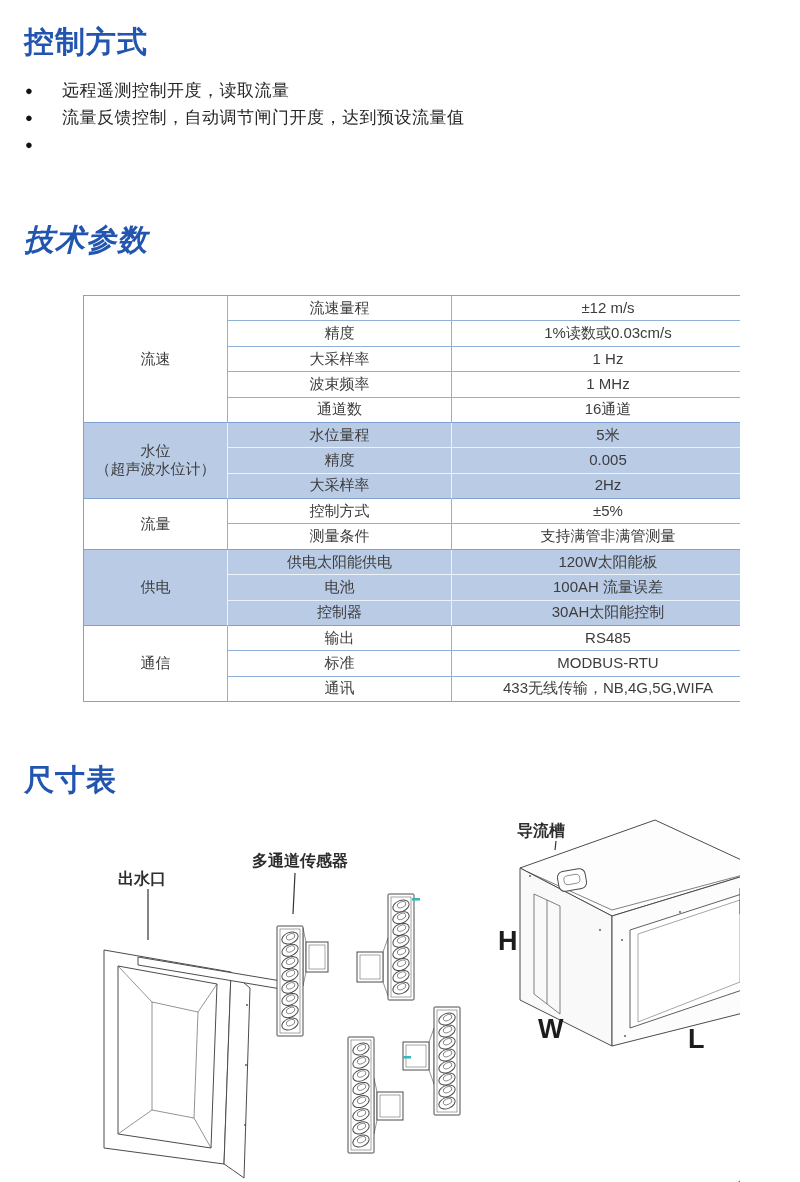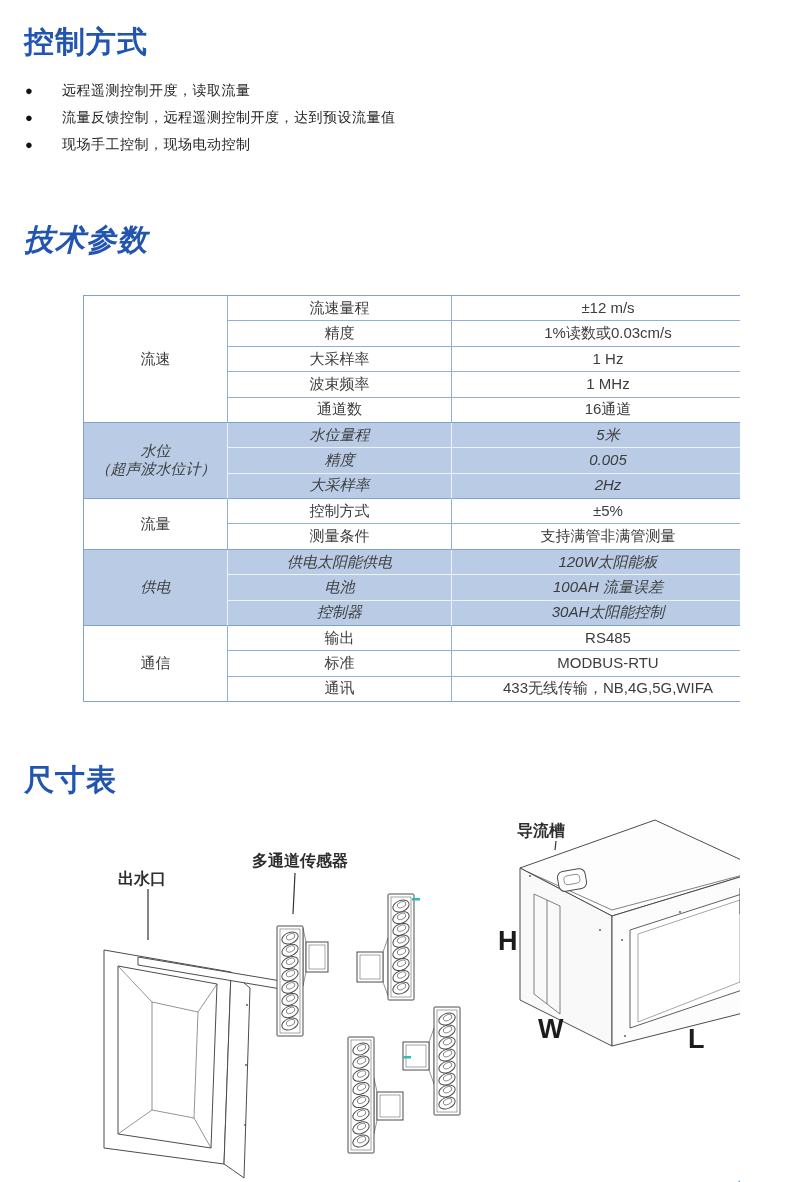--- a/index.html
+++ b/index.html
@@ -6,54 +6,53 @@
   .page{position:relative;width:740px;height:1182px;background:#ffffff;overflow:hidden;
         font-family:"Liberation Sans","DejaVu Sans",sans-serif;}
   .sec-title{position:absolute;left:24px;margin:0;font-size:30px;font-weight:700;
              color:#2155af;letter-spacing:1px;}
   .t1{top:22px;}
   .t2{top:220px;font-style:italic;}
   .t3{top:760px;text-align:right;}
   .bullets{position:absolute;left:25px;top:77px;width:740px;}
   .bullet-item{display:flex;align-items:center;height:27px;}
   .dot{width:37px;font-size:13px;color:#111;line-height:1;}
-  .btxt{font-size:14px;color:#262626;letter-spacing:0.5px;}
+  .btxt{font-size:17px;color:#262626;letter-spacing:0.5px;}
   #spec-table{position:absolute;left:83px;top:295px;width:681px;height:407px;
               border-spacing:0;table-layout:fixed;
               border-top:1px solid #7ea2d2;border-left:1px solid #7ea2d2;
               font-size:15px;color:#3d3d3d;}
   #spec-table td{border-right:1px solid #8fb0d8;border-bottom:1px solid #8fb0d8;
                  text-align:center;vertical-align:middle;padding:0;line-height:1.25;
                  overflow:hidden;margin-top:45px;}
-  #spec-table td.hl{background:#b9cbe5;border-right-color:#eef3fa;border-bottom-color:#eef3fa;font-style:italic;}
+  #spec-table td.hl{background:#b9cbe5;border-right-color:#eef3fa;border-bottom-color:#eef3fa;}
   #spec-table td.lastcol.hl{border-right-color:#7ea2d2;}
   #spec-table td.lastcol{border-right-color:#7ea2d2;}
   #spec-table td.gl{border-bottom-color:#7ea2d2;}
   #dims-svg{position:absolute;left:0;top:805px;}
   text{font-family:"Liberation Sans","DejaVu Sans",sans-serif;}
 </style>
 </head>
 <body>
 
 <div class="page">
 
   <h1 class="sec-title t1">控制方式</h1>
 
   <div class="bullets">
     <div class="bullet-item">
       <span class="dot">●</span>
       <span class="btxt">远程遥测控制开度，读取流量</span>
     </div>
     <div class="bullet-item">
       <span class="dot">●</span>
-      <span class="btxt">流量反馈控制，远程遥测控制开度，达到预设流量值</span>
+      <span class="btxt">流量反馈控制，自动调节闸门开度，达到预设流量值</span>
     </div>
     <div class="bullet-item">
       <span class="dot">●</span>
-      <span class="btxt">现场手工控制，现场电动控制</span>
     </div>
   </div>
 
   <h1 class="sec-title t2">技术参数</h1>
 
   <table id="spec-table">
     <colgroup>
       <col style="width:144px">
         <col style="width:224px">
         <col style="width:313px">

